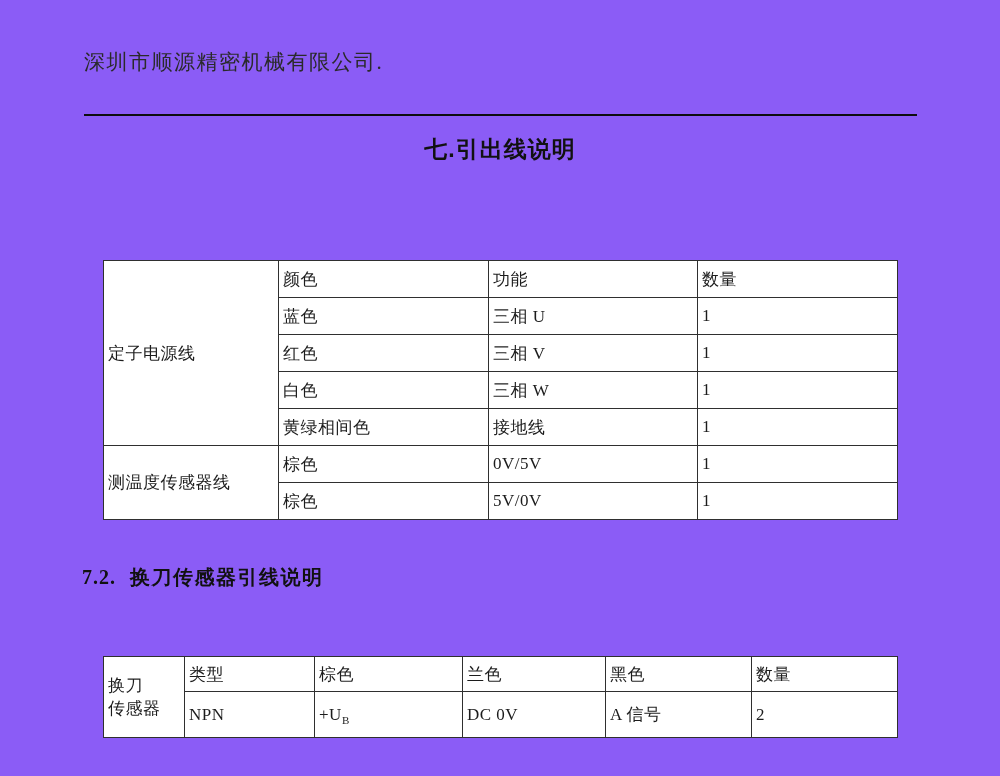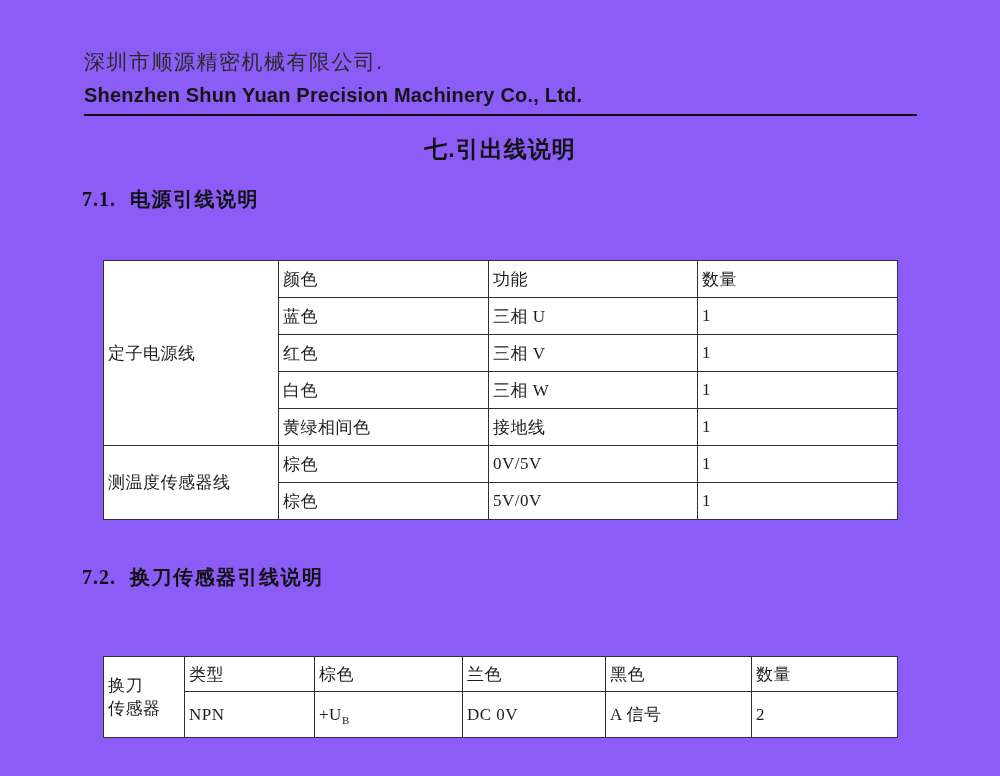--- a/index.html
+++ b/index.html
@@ -103,28 +103,24 @@
   .num-cell { font-size: 16px; }
   .group-cell { font-size: 17px; }
   sub.u-sub { font-size: 11px; line-height: 0; }
 </style>
 </head>
 <body>
 
 <div class="page">
 
   <div class="company-zh">深圳市顺源精密机械有限公司.</div>
-  <div class="company-en">Shenzhen Shun Yuan Precision Machinery Co., Ltd.</div>
   <div class="header-rule"></div>
 
   <div class="doc-title">七.引出线说明</div>
 
-  <div class="section-heading sec-1">
-    <span class="sec-num">7.1.</span><span class="sec-label">电源引线说明</span>
-  </div>
 
 
   <table class="doc-table tbl-power">
     <colgroup>
       <col style="width:175px">
         <col style="width:210px">
         <col style="width:209px">
         <col style="width:200px">
     </colgroup>
     <tbody>

